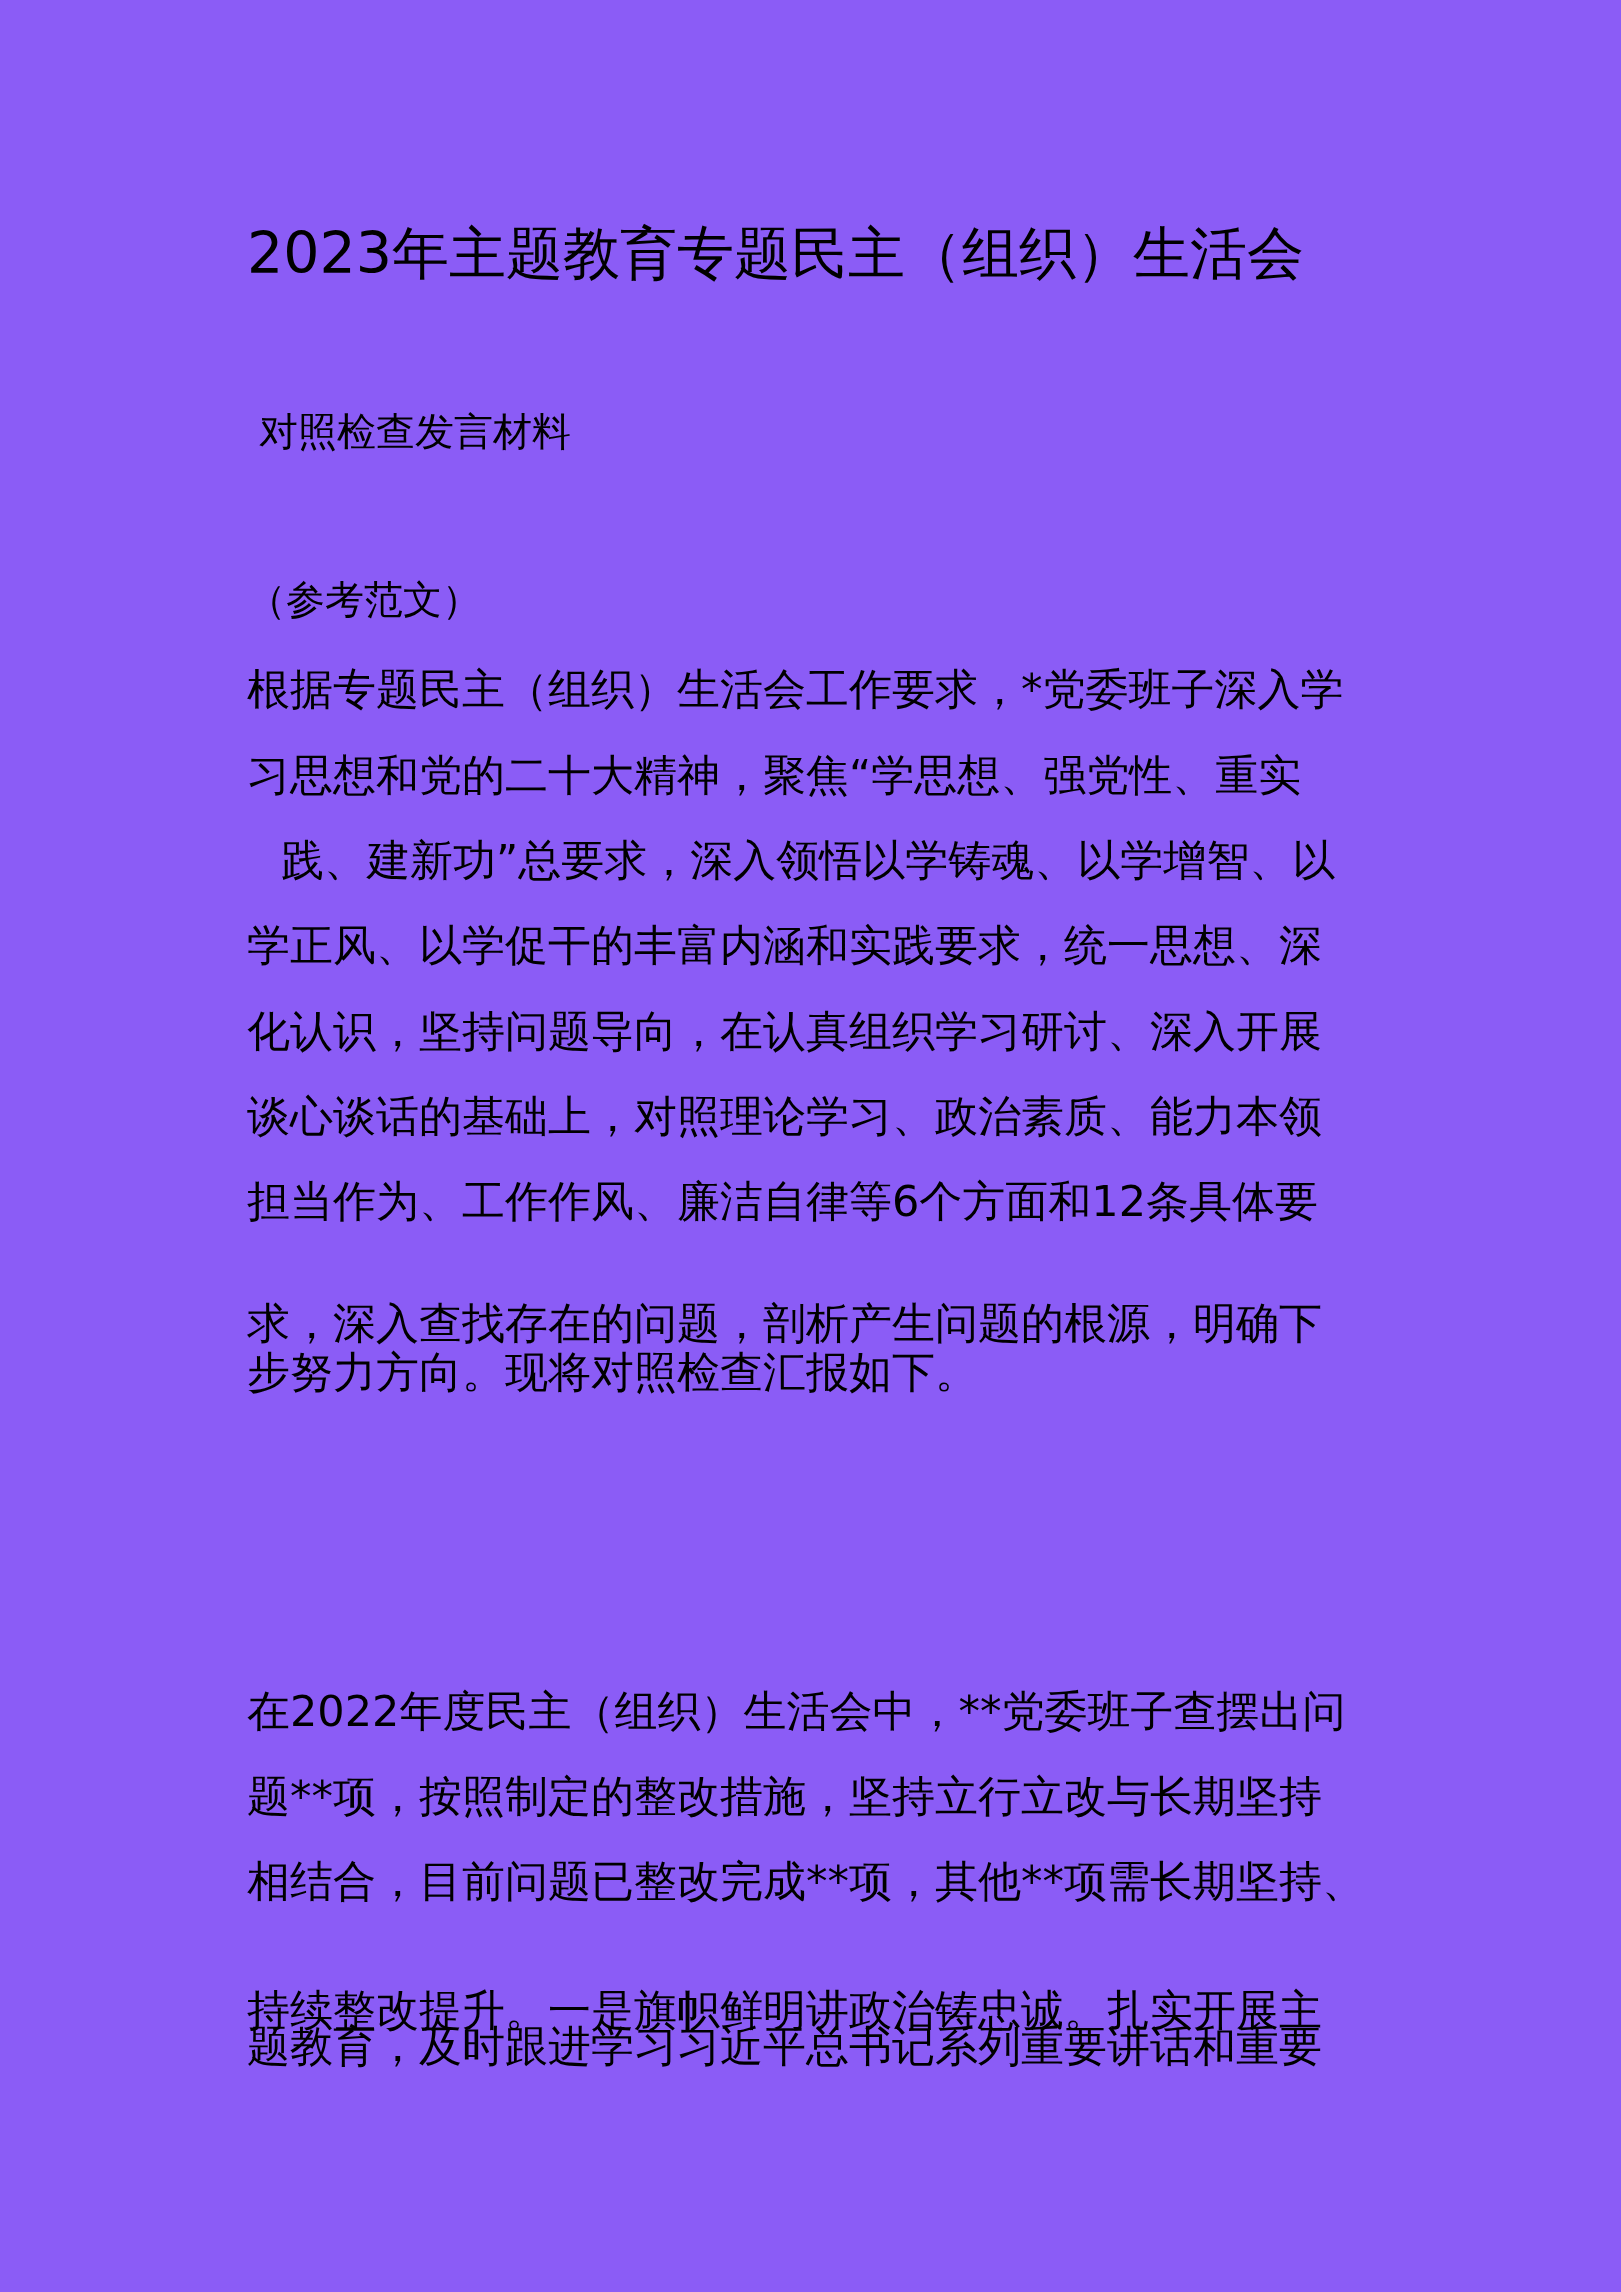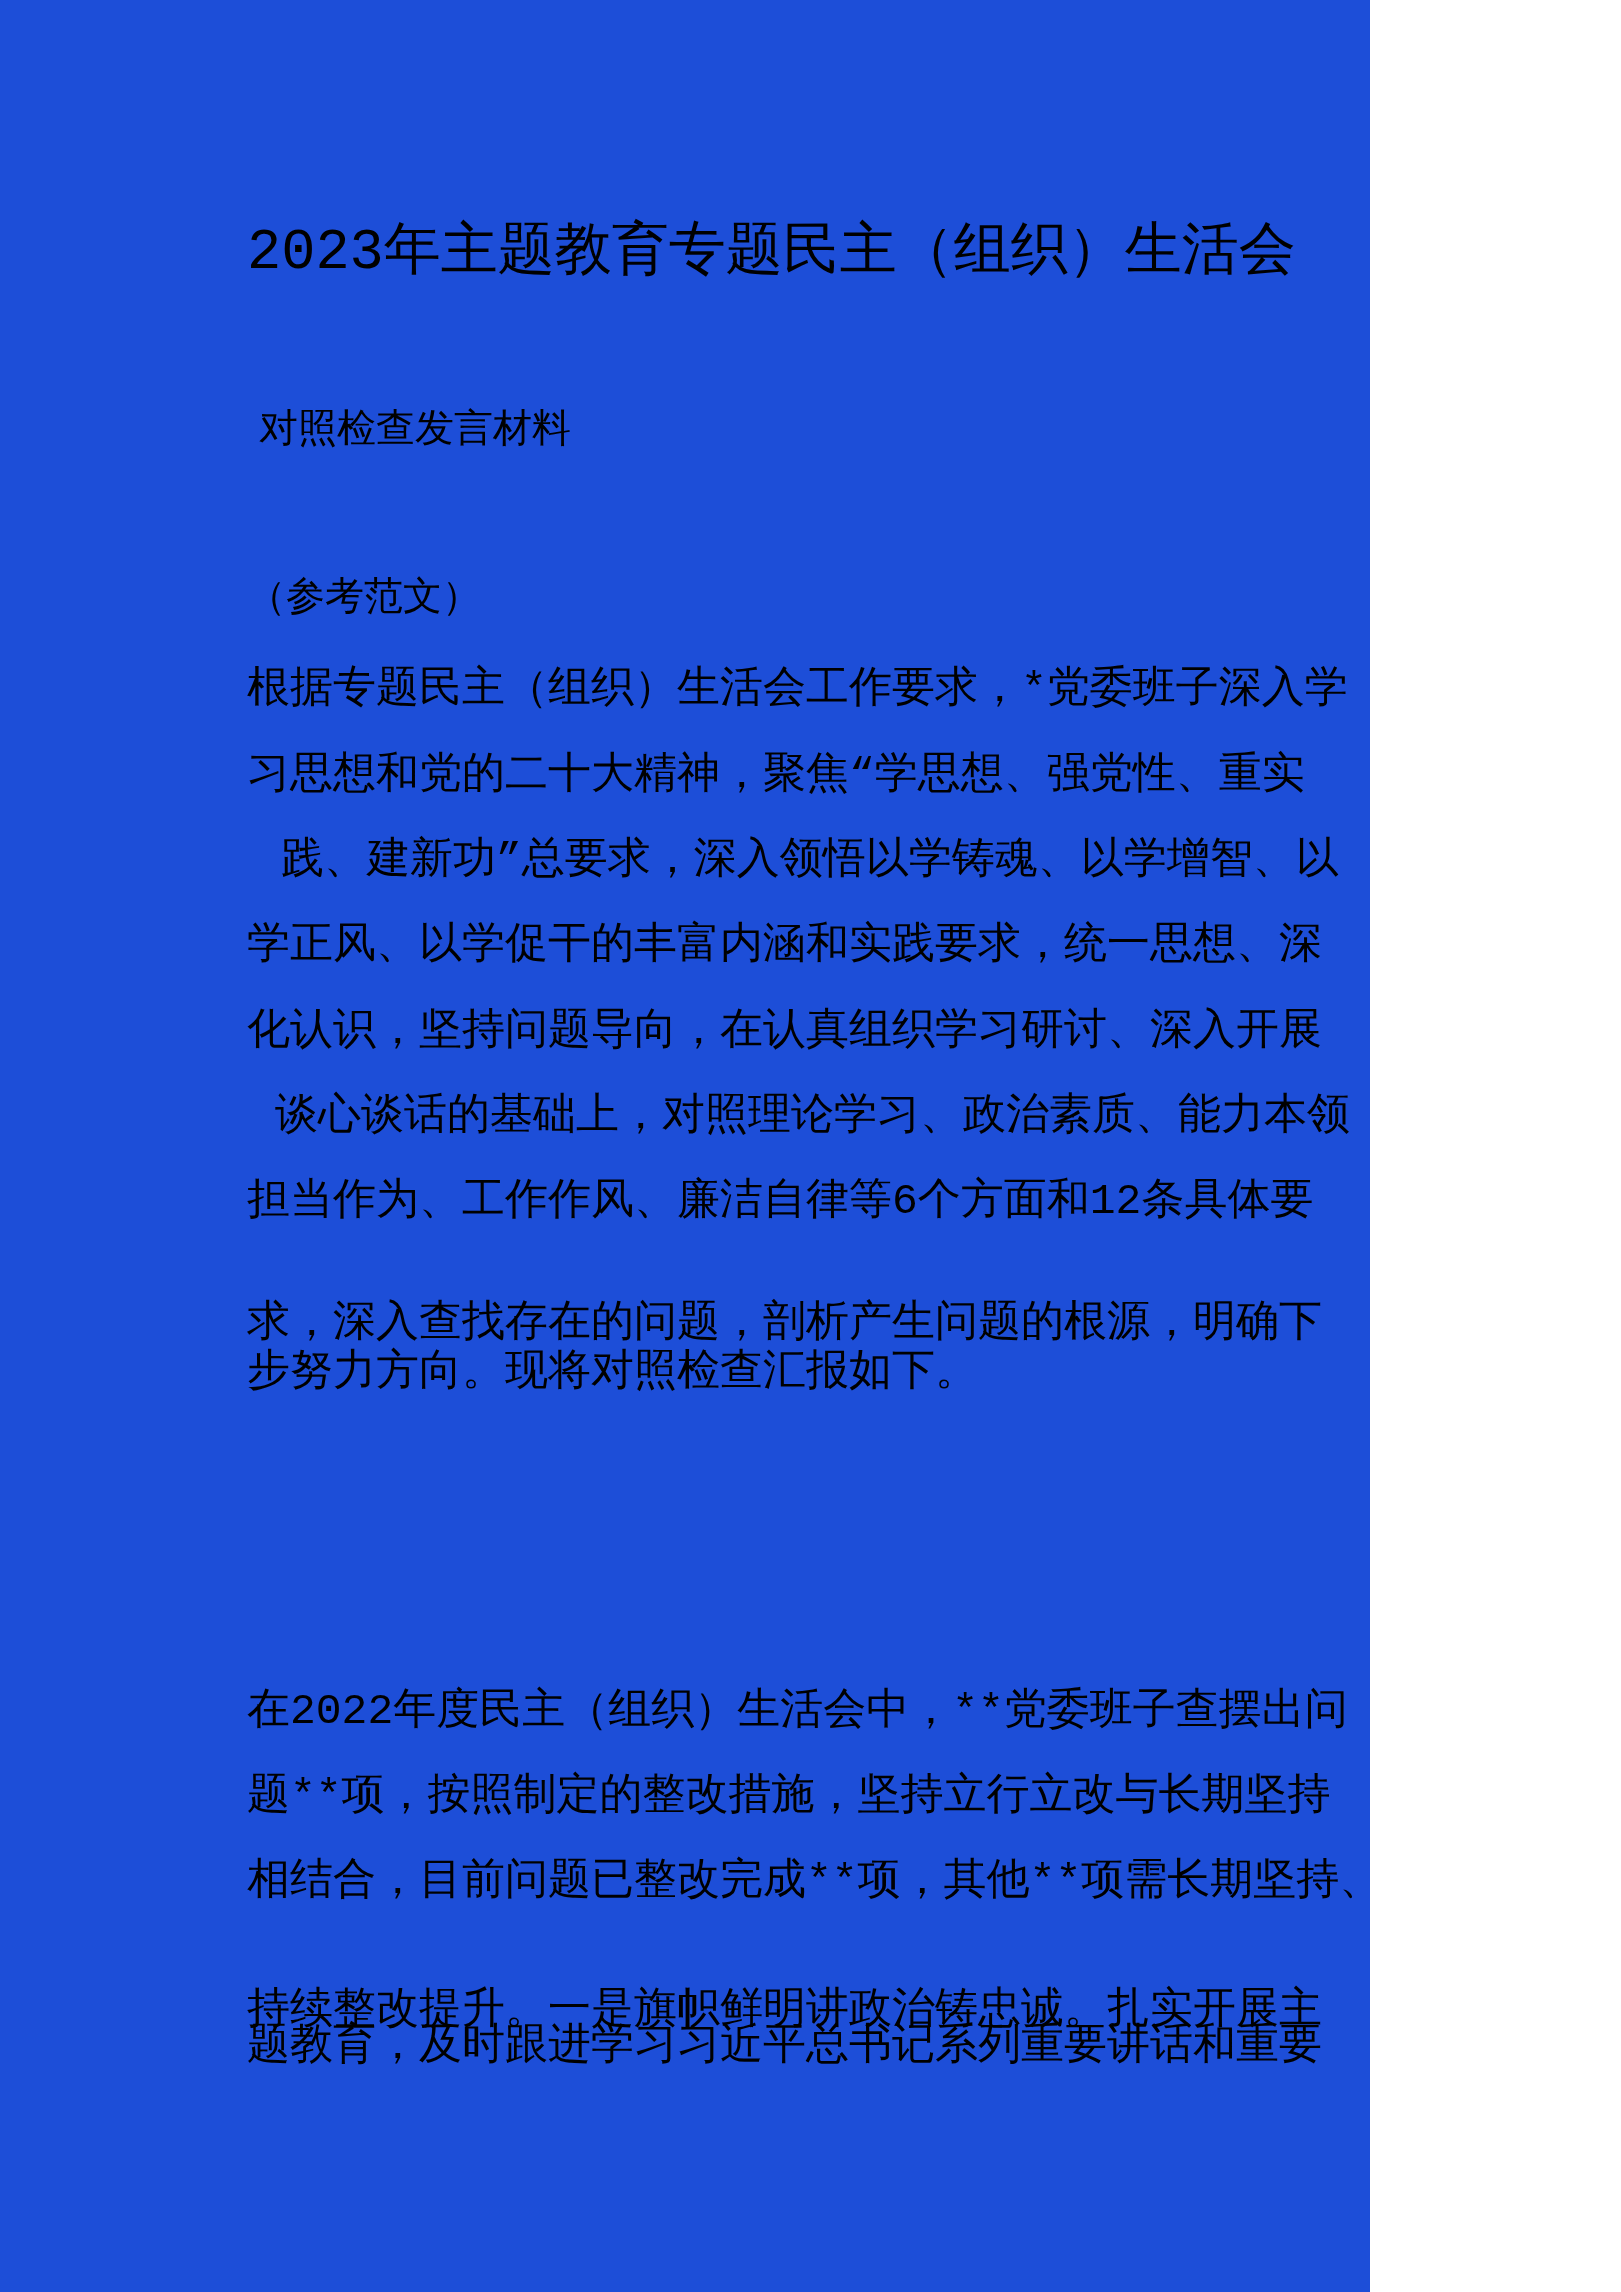--- a/index.html
+++ b/index.html
@@ -11,24 +11,23 @@
       width: 1621px;
       height: 2293px;
       position: relative;
       overflow: hidden;
       font-family: "DejaVu Sans", "Liberation Sans", sans-serif;
       color: #000000;
     }
     .page {
       position: absolute;
       left: 0; top: 0;
-      width: 1370px;
+      width: 1621px;
       height: 2293px;
-      background: #1d4ed8;
-      font-family: Liberation Mono, monospace;
+      background: #8b5cf6;
     }
     .line {
       position: absolute;
       left: 247px;
       white-space: nowrap;
       line-height: 1;
     }
     .title {
       font-size: 57px;
       letter-spacing: 0px;
@@ -63,21 +62,21 @@
   <div class="line subtitle"> 对照检查发言材料</div>
 
   <div class="line note">（参考范文）</div>
 
   <div>
     <div class="line body-line" style="top:668px;">根据专题民主（组织）生活会工作要求，*党委班子深入学</div>
     <div class="line body-line" style="top:754px;">习思想和党的二十大精神，聚焦“学思想、强党性、重实</div>
     <div class="line body-line" style="top:839px;margin-left:34px;">践、建新功”总要求，深入领悟以学铸魂、以学增智、以</div>
     <div class="line body-line" style="top:924px;">学正风、以学促干的丰富内涵和实践要求，统一思想、深</div>
     <div class="line body-line" style="top:1010px;">化认识，坚持问题导向，在认真组织学习研讨、深入开展</div>
-    <div class="line body-line" style="top:1095px;margin-left:28px;">谈心谈话的基础上，对照理论学习、政治素质、能力本领</div>
+    <div class="line body-line" style="top:1095px;">谈心谈话的基础上，对照理论学习、政治素质、能力本领</div>
     <div class="line body-line" style="top:1180px;">担当作为、工作作风、廉洁自律等6个方面和12条具体要</div>
     <div class="line body-line" style="top:1265px;margin-top:37px;">求，深入查找存在的问题，剖析产生问题的根源，明确下</div>
     <div class="line body-line" style="top:1351px;">步努力方向。现将对照检查汇报如下。</div>
   </div>
 
 
   <div>
     <div class="line body-line" style="top:1690px;">在2022年度民主（组织）生活会中，**党委班子查摆出问</div>
     <div class="line body-line" style="top:1775px;">题**项，按照制定的整改措施，坚持立行立改与长期坚持</div>
     <div class="line body-line" style="top:1860px;">相结合，目前问题已整改完成**项，其他**项需长期坚持、</div>

